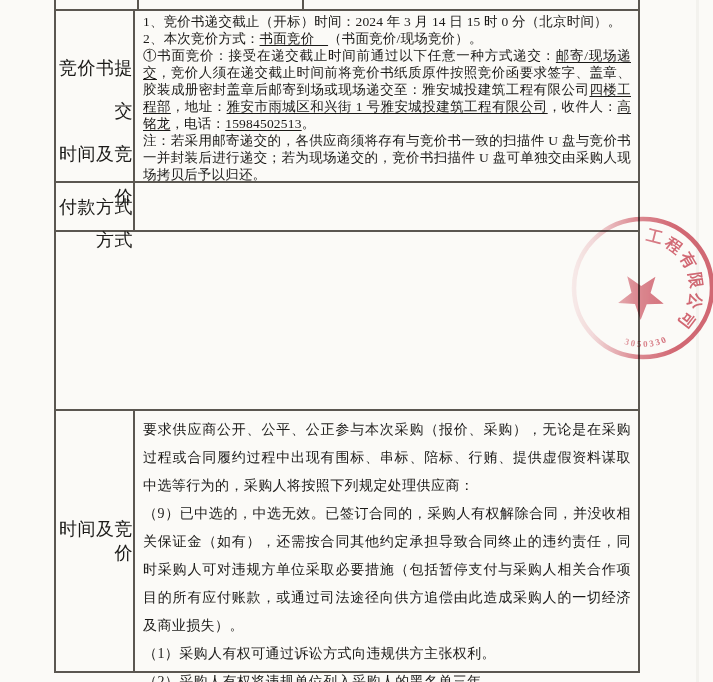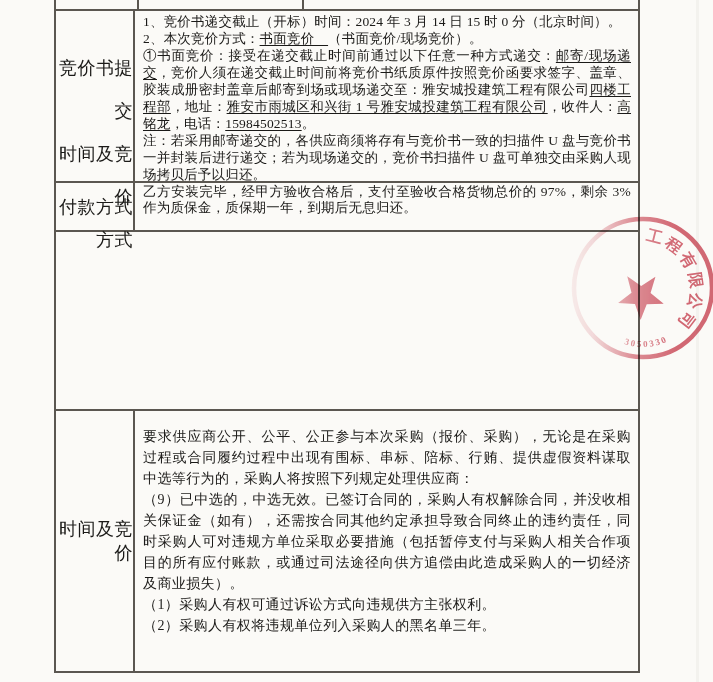--- a/index.html
+++ b/index.html
@@ -31,21 +31,21 @@
     padding-left:3px;white-space:pre-line;text-align:right;
   }
   .l1{padding-top:36px;line-height:43px;}
   .l2{display:flex;align-items:center;}
   .l3{padding-top:25px;line-height:20px;}
   .l4{display:flex;align-items:center;}
   .con{flex:1;box-sizing:border-box;text-align:justify;}
   .c1{padding:2px 7px 0 8px;font-size:13.5px;line-height:17px;letter-spacing:.2px;}
   .c2{padding:1px 7px 0 8px;font-size:13.5px;line-height:15.5px;letter-spacing:.2px;}
   .c3{padding:3px 7px 0 8px;font-size:14px;line-height:29.5px;letter-spacing:.4px;}
-  .c4{padding:15px 7px 0 8px;font-size:14px;line-height:21px;letter-spacing:.4px;border-radius:20px;}
+  .c4{padding:5px 7px 0 8px;font-size:14px;line-height:28px;letter-spacing:.4px;border-radius:20px;}
   .con .u{text-decoration:underline;text-underline-offset:2px;}
   .con .b{font-weight:normal;}
   
   .seal{
     position:absolute;left:553px;top:199px;width:180px;height:180px;
     mix-blend-mode:multiply;opacity:.88;
   }
   .seal text{font-family:"Liberation Serif","DejaVu Serif",serif;}
   
   .streak{position:absolute;top:0;bottom:0;left:696px;width:3px;background:rgba(120,115,105,.06);}
@@ -64,21 +64,20 @@
 
     <div class="row r1">
       <div class="lab l1">竞价书提交
 时间及竞价
 方式</div>
       <div class="con c1"><span>1、竞价书递交截止（开标）时间：2024 年 3 月 14 日 15 时 0 分（北京时间）。</span><br><span>2、本次竞价方式：</span><span class="u">书面竞价　</span><span>（书面竞价/现场竞价）。</span><br><span>①书面竞价：接受在递交截止时间前通过以下任意一种方式递交：</span><span class="u">邮寄/现场递交</span><span>，竞价人须在递交截止时间前将竞价书纸质原件按照竞价函要求签字、盖章、胶装成册密封盖章后邮寄到场或现场递交至：雅安城投建筑工程有限公司</span><span class="u">四楼工程部</span><span>，地址：</span><span class="u">雅安市雨城区和兴街 1 号雅安城投建筑工程有限公司</span><span>，收件人：</span><span class="u">高铭龙</span><span>，电话：</span><span class="u">15984502513</span><span>。</span><br><span class="b">注：若采用邮寄递交的，各供应商须将存有与竞价书一致的扫描件 U 盘与竞价书一并封装后进行递交；若为现场递交的，竞价书扫描件 U 盘可单独交由采购人现场拷贝后予以归还。</span></div>
     </div>
 
     <div class="row r2">
       <div class="lab l2">付款方式</div>
-      <div class="con c2"><span>乙方安装完毕，经甲方验收合格后，支付至验收合格货物总价的 97%，剩余 3%作为质保金，质保期一年，到期后无息归还。</span></div>
     </div>
 
     <div class="row r3">
     </div>
 
     <div class="row r4">
       <div class="lab l4">时间及竞价</div>
       <div class="con c4"><span>要求供应商公开、公平、公正参与本次采购（报价、采购），无论是在采购过程或合同履约过程中出现有围标、串标、陪标、行贿、提供虚假资料谋取中选等行为的，采购人将按照下列规定处理供应商：</span><br><span>（9）已中选的，中选无效。已签订合同的，采购人有权解除合同，并没收相关保证金（如有），还需按合同其他约定承担导致合同终止的违约责任，同时采购人可对违规方单位采取必要措施（包括暂停支付与采购人相关合作项目的所有应付账款，或通过司法途径向供方追偿由此造成采购人的一切经济及商业损失）。</span><br><span>（1）采购人有权可通过诉讼方式向违规供方主张权利。</span><br><span>（2）采购人有权将违规单位列入采购人的黑名单三年。</span></div>
     </div>
 

